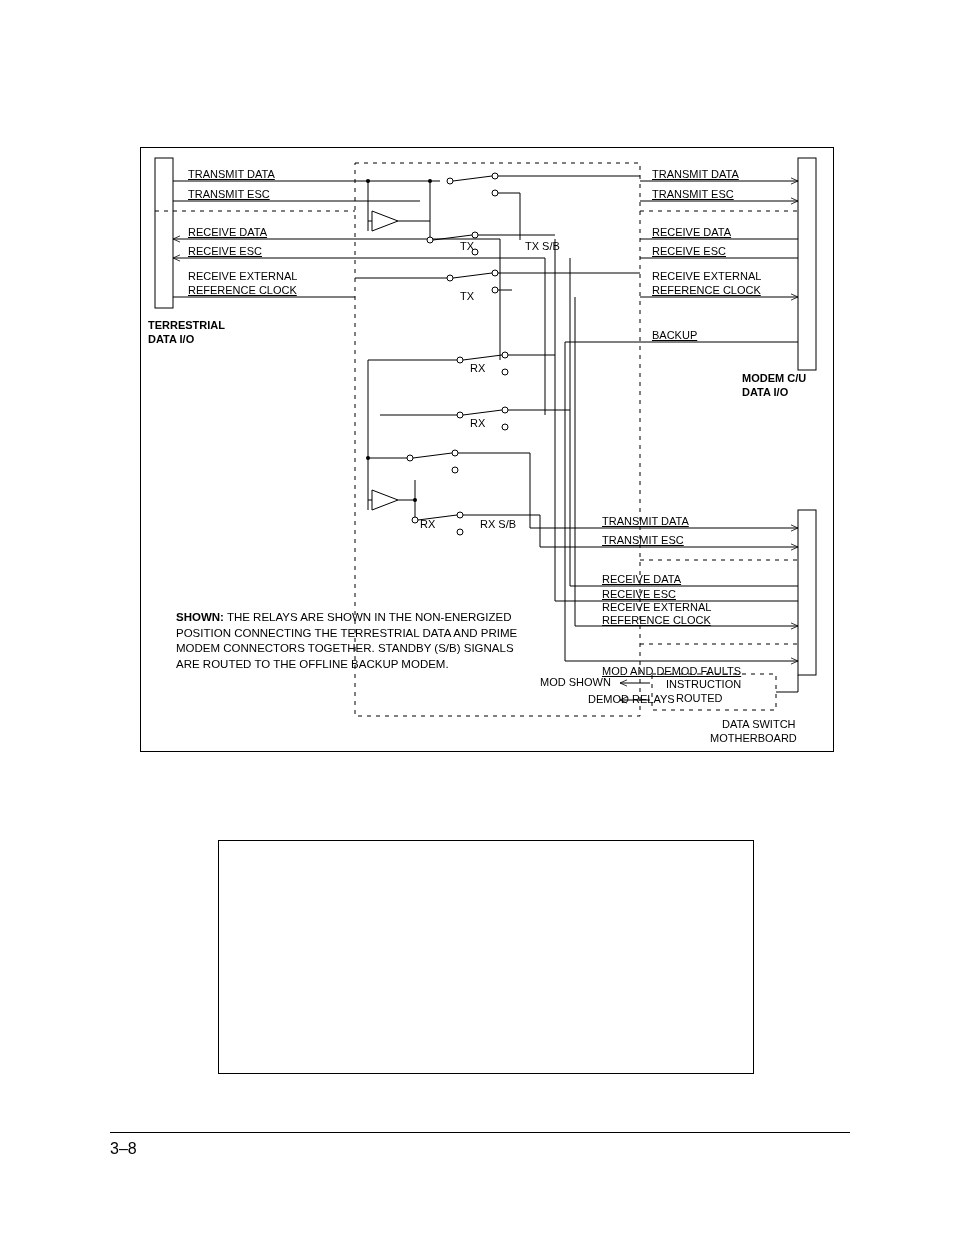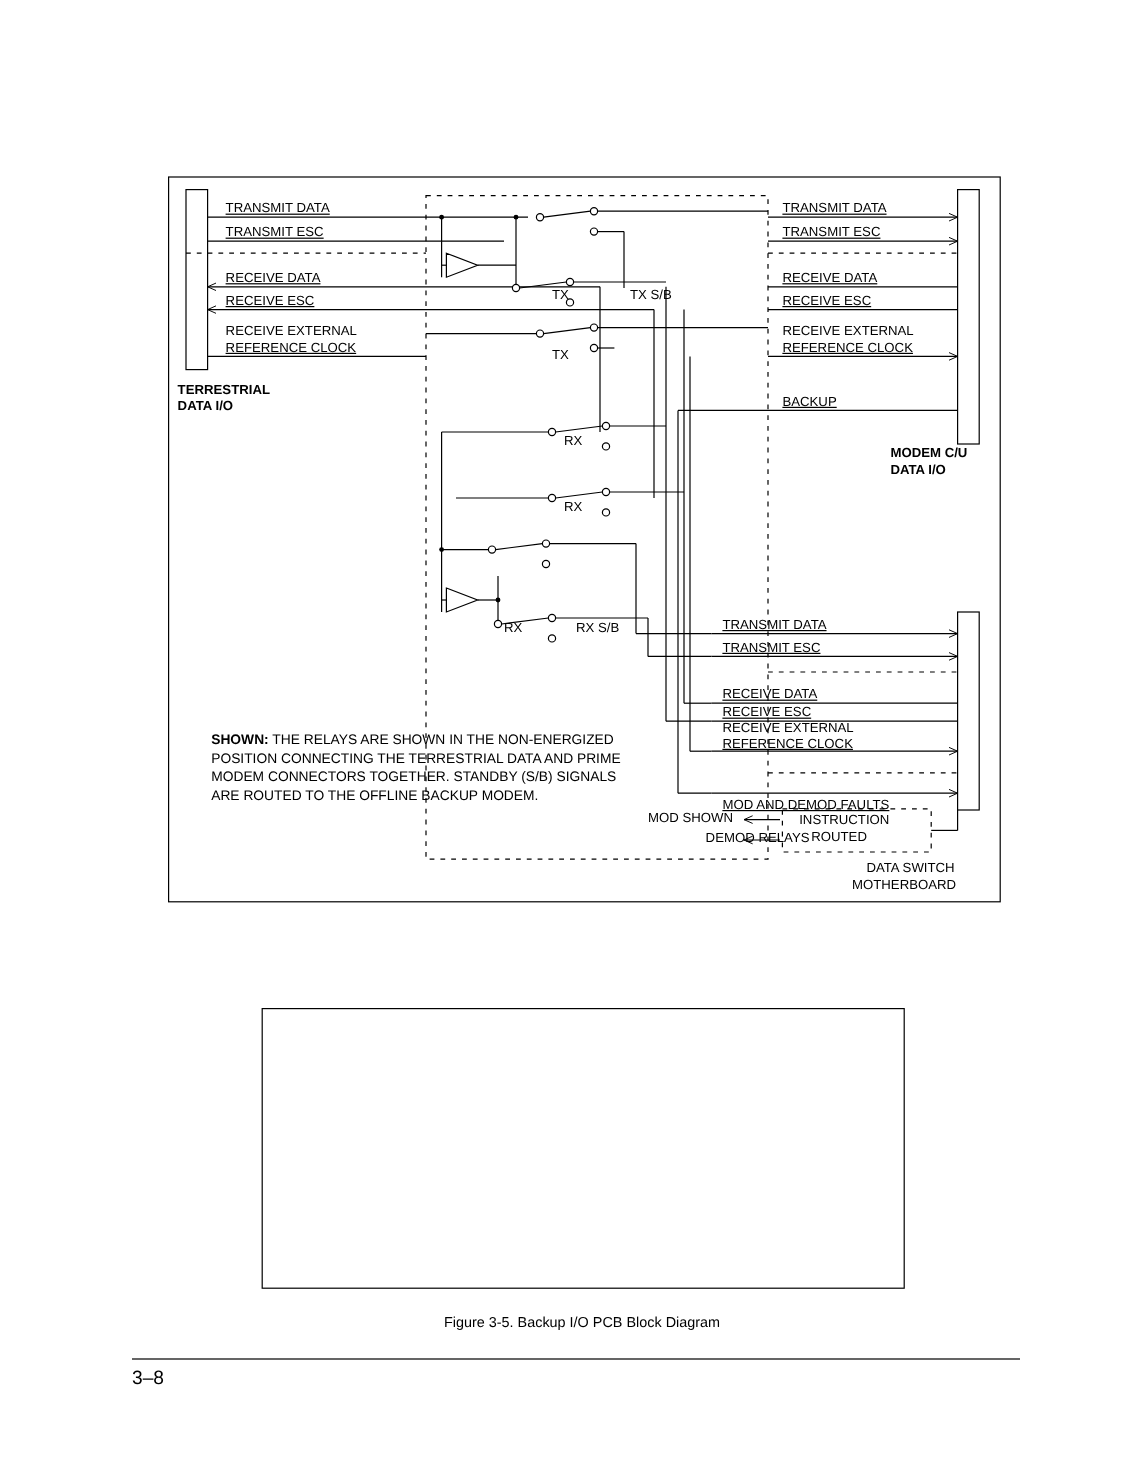--- a/index.html
+++ b/index.html
@@ -243,19 +243,18 @@
   <div class="abs note" style="left:176px; top:610px; width:350px;">
     <span class="bold">SHOWN:</span><span> THE RELAYS ARE SHOWN IN THE NON-ENERGIZED
 POSITION CONNECTING THE TERRESTRIAL DATA AND
 PRIME MODEM CONNECTORS TOGETHER. STANDBY (S/B)
 SIGNALS ARE ROUTED TO THE OFFLINE BACKUP MODEM.</span>
   </div>
 
 
   <div class="abs box" style="left:218px; top:840px; width:534px; height:232px;"></div>
 
-  <div class="abs figcap" style="left:218px; top:1095px; width:534px;">Figure 3-5. Backup I/O PCB Block Diagram</div>
 
   <div class="abs" style="left:110px; top:1132px; width:740px; border-top:1px solid #000;"></div>
   <div class="abs footer-left" style="left:110px; top:1140px;">3–8</div>
   <div class="abs footer-right" style="left:750px; top:1140px; width:100px;"></div>
 
 </div>
 
 </body></html>

